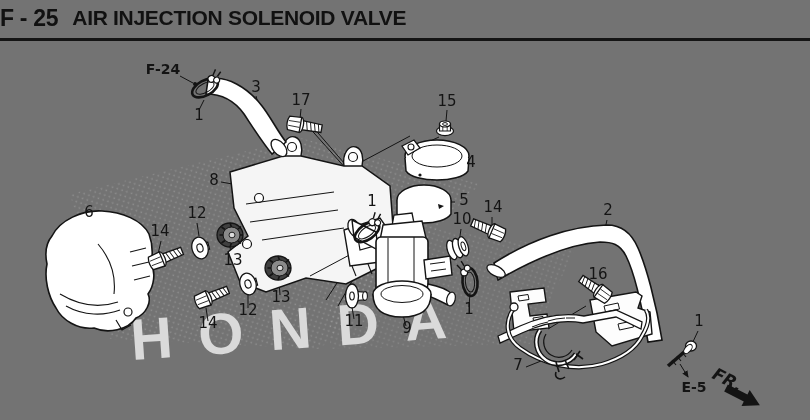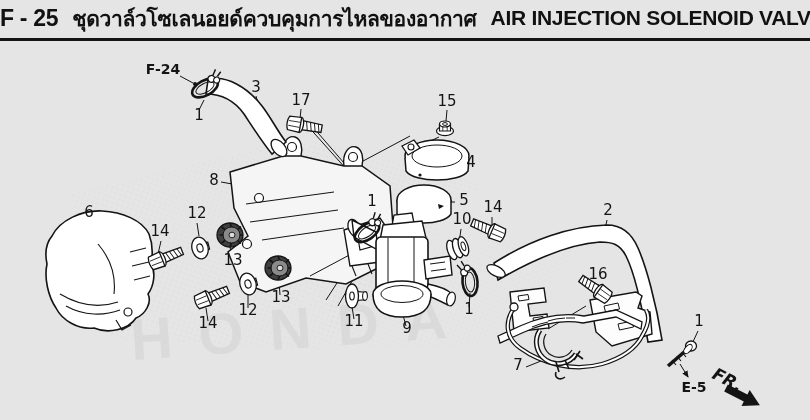--- a/index.html
+++ b/index.html
@@ -1,17 +1,17 @@
 <!DOCTYPE html>
 <html><head>
 <meta charset="utf-8">
 <style>
   html,body{margin:0;padding:0;background:#ffffff;width:810px;height:420px;overflow:hidden;}
   body{font-family:"Liberation Sans","DejaVu Sans",sans-serif;color:#111;}
-  .page{position:relative;width:810px;height:420px;background:#e5e5e5;}
+  .page{position:relative;width:810px;height:420px;background:#737373;}
   .header{
     position:absolute;top:0;left:0;width:810px;height:41px;
     display:flex;align-items:center;gap:14px;
     font-weight:700;font-size:21px;letter-spacing:-0.3px;
     border-bottom:3px solid #141414;box-sizing:border-box;
     white-space:nowrap;overflow:hidden;padding:0 2px 2px 0;
   }
   .header .code{font-size:23px;}
   .diagram{position:absolute;top:44px;left:0;}
   svg text.callout{font-family:"DejaVu Sans","Liberation Sans",sans-serif;font-size:15px;fill:#141414;}
@@ -20,21 +20,20 @@
   svg text.callout.italic{font-style:italic;}
   .wm{font-family:"Liberation Sans",sans-serif;font-weight:bold;font-size:58px;letter-spacing:26px;fill:#dadada;}
 </style>
 </head>
 <body>
 
 <div class="page">
 
   <div class="header">
     <span class="code">F - 25</span>
-    <span class="thai">ชุดวาล์วโซเลนอยด์ควบคุมการไหลของอากาศ</span>
     <span class="eng">AIR INJECTION SOLENOID VALVE</span>
   </div>
 
   <svg class="diagram" width="810" height="376" viewBox="0 0 810 376" xmlns="http://www.w3.org/2000/svg">
     <defs>
       <pattern id="dots" width="5" height="5" patternUnits="userSpaceOnUse" patternTransform="rotate(18)">
         <circle cx="1.3" cy="1.3" r="0.9" fill="#cccccc"></circle>
       </pattern>
       <marker id="ah" markerWidth="8" markerHeight="8" refX="6" refY="3" orient="auto">
         <path d="M0,0 L7,3 L0,6 Z" fill="#141414"></path>

